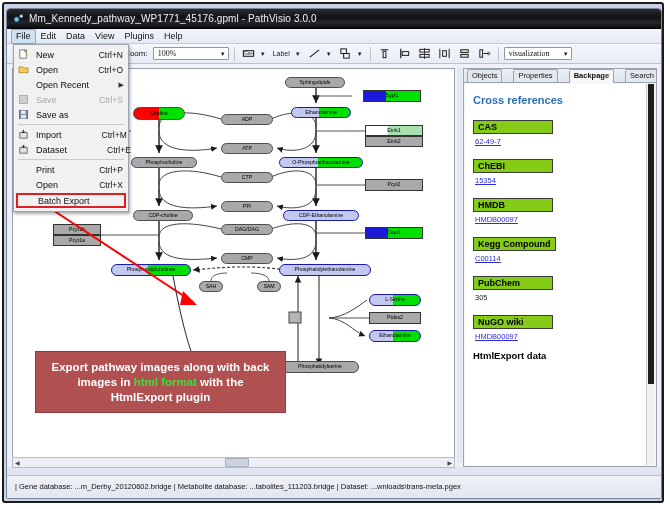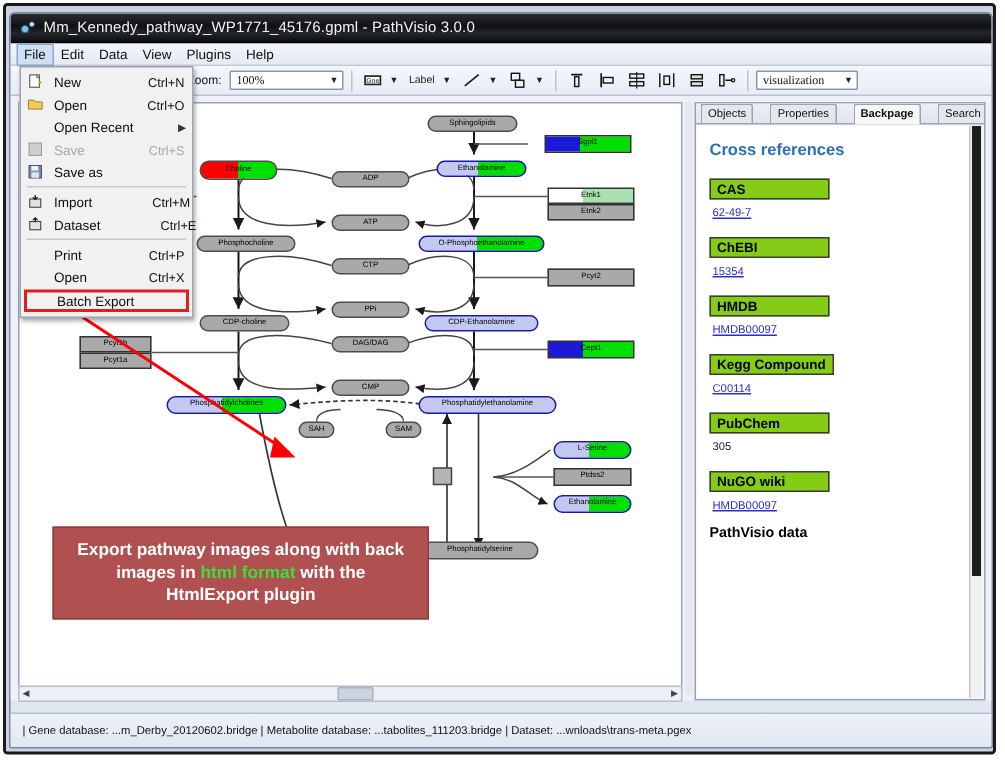--- a/index.html
+++ b/index.html
@@ -602,21 +602,21 @@
             <div class="bp-val"><span class="bp-link">C00114</span></div>
           </div>
           <div class="bp-entry">
             <div class="bp-head">PubChem</div>
             <div class="bp-val">305</div>
           </div>
           <div class="bp-entry">
             <div class="bp-head">NuGO wiki</div>
             <div class="bp-val"><span class="bp-link">HMDB00097</span></div>
           </div>
-          <div class="bp-footer">PathVisio data</div>
+          <div class="bp-footer">HtmlExport data</div>
         </div>
 
         <div id="bp-vscroll">
           <span class="vthumb"></span>
         </div>
       </div>
     </div>
 
     <div id="statusbar">
       <span id="status-text">| Gene database: ...m_Derby_20120602.bridge | Metabolite database: ...tabolites_111203.bridge | Dataset: ...wnloads\trans-meta.pgex</span>

